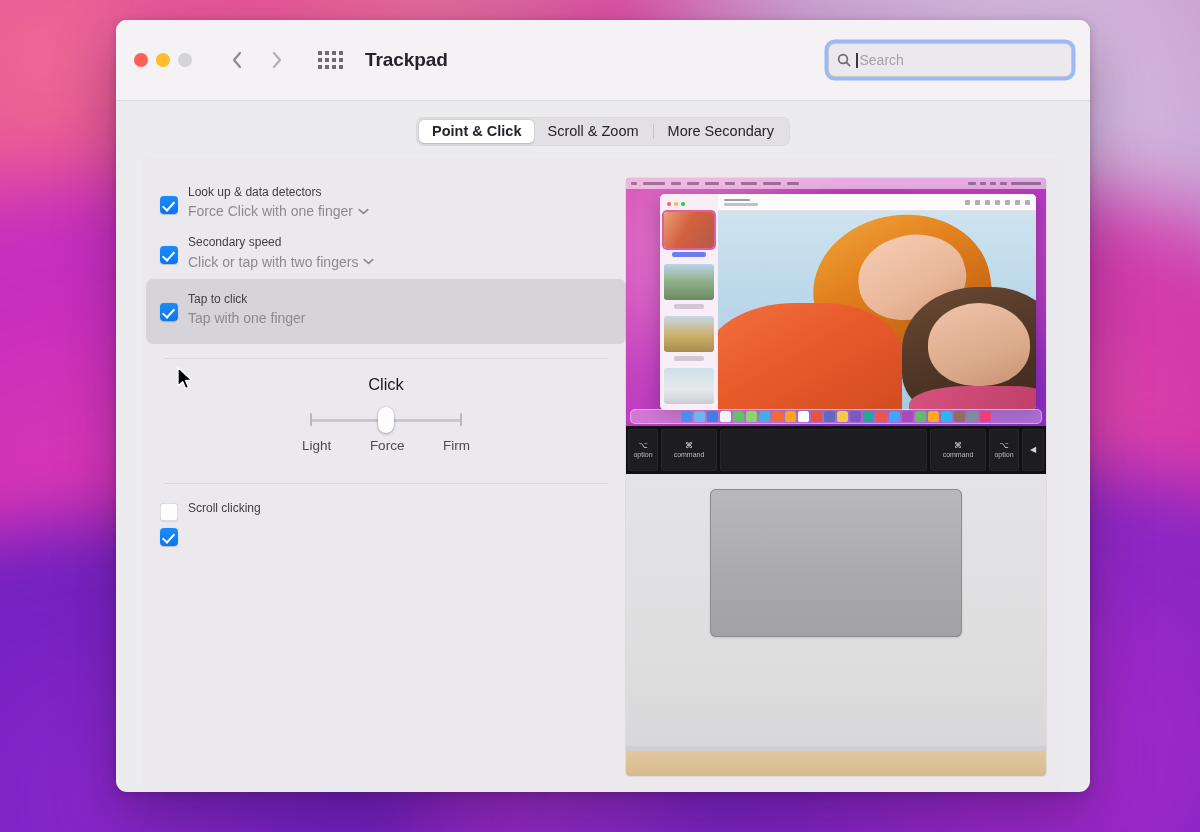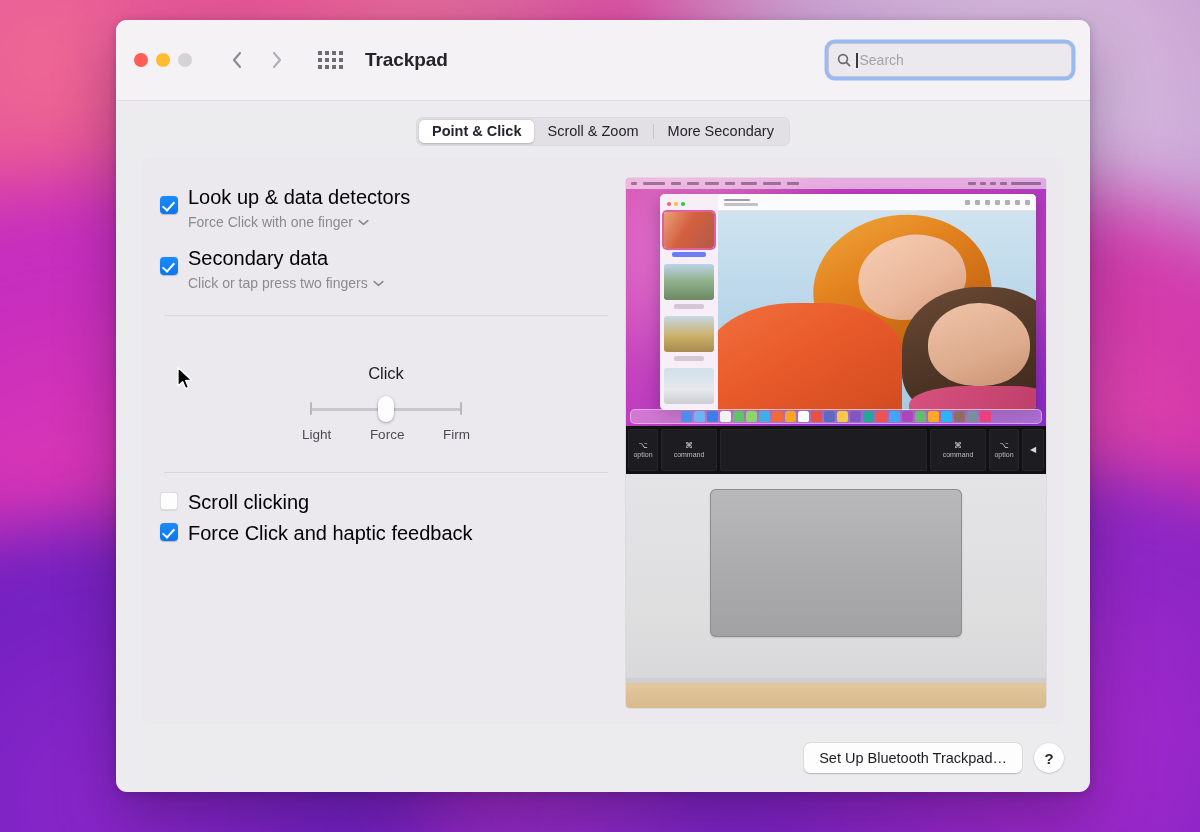--- a/index.html
+++ b/index.html
@@ -147,40 +147,40 @@
     box-shadow: 0 .5px 1px rgba(0,0,0,.2);
   }
   .cbox.checked::after {
     content: ""; position: absolute; left: 5px; top: 3px;
     width: 5px; height: 10px;
     border: solid #fff; border-width: 0 2.1px 2.1px 0;
     transform: rotate(42deg);
   }
   .cbox.unchecked { background: #fdfdfd; box-shadow: inset 0 0 0 .5px #bfbdc4, 0 .5px 1px rgba(0,0,0,.08); }
   .opt-text { display: flex; flex-direction: column; }
-  .opt-title { font-size: 20px; color: #000000; line-height: 1.35; }
+  .opt-title { font-size: 12px; color: #404040; line-height: 1.35; }
   .opt-sub {
     font-size: 14px; color: #8c8a91; line-height: 1.45;
     display: flex; align-items: center; gap: 5px; margin-top: 1px;
   }
   .chev-down { width: 11px; height: 7px; flex: 0 0 11px; }
   .chev-down path { stroke: #8c8a91; stroke-width: 1.6; fill: none; stroke-linecap: round; stroke-linejoin: round; }
 
   
   #cursor {
     position: absolute; left: 176px; top: 366px;
     width: 18px; height: 26px; pointer-events: none; z-index: 40;
   }
 
   hr.sep { border: 0; border-top: 1px solid #d8d6dc; margin: 14px 4px; }
 
   
   #sliders { display: flex; gap: 10px; padding: 2px 4px 0; }
   .slider-block { flex: 1 1 0; display: flex; flex-direction: column; align-items: center; }
-  .slider-title { font-size: 16.5px; color: #1d1b22; margin-bottom: 16px; margin-top: 32px; }
+  .slider-title { font-size: 16.5px; color: #1d1b22; margin-bottom: 16px; }
   .track-wrap { position: relative; width: 152px; height: 20px; }
   .track-line {
     position: absolute; left: 0; right: 0; top: 9px; height: 3px;
     background: #c9c7cd; border-radius: 2px;
   }
   .tick {
     position: absolute; top: 3px; width: 2px; height: 13px;
     background: #b9b7bd; border-radius: 1px;
   }
   .tick.sm { top: 5px; height: 9px; background: #c5c3c9; }
@@ -417,30 +417,39 @@
               <svg class="chev-down" viewBox="0 0 11 7">
                 <path d="M1.2 1.6 L5.5 5.4 L9.8 1.6"></path>
               </svg>
             </span>
           </div>
         </div>
 
         <div class="opt-row">
           <div class="cbox checked"></div>
           <div class="opt-text">
-            <span class="opt-title">Secondary data</span>
+            <span class="opt-title">Secondary speed</span>
             <span class="opt-sub">
-              <span>Click or tap press two fingers</span>
+              <span>Click or tap with two fingers</span>
               <svg class="chev-down" viewBox="0 0 11 7">
                 <path d="M1.2 1.6 L5.5 5.4 L9.8 1.6"></path>
               </svg>
             </span>
           </div>
         </div>
 
+        <div class="opt-row highlighted">
+          <div class="cbox checked"></div>
+          <div class="opt-text">
+            <span class="opt-title">Tap to click</span>
+            <span class="opt-sub">
+              <span>Tap with one finger</span>
+            </span>
+          </div>
+        </div>
 
         <hr class="sep">
 
         <div id="sliders">
 
           <div class="slider-block">
             <div class="slider-title">Click</div>
             <div class="track-wrap">
               <div class="track-line"></div>
               <div class="tick" style="left:0px"></div>
@@ -460,23 +469,20 @@
 
         <div class="opt-row" style="padding-top:2px;padding-bottom:2px">
           <div class="cbox unchecked" style="margin-top:3px"></div>
           <div class="opt-text">
             <span class="opt-title">Scroll clicking</span>
           </div>
         </div>
 
         <div class="opt-row" style="padding-top:2px;padding-bottom:0">
           <div class="cbox checked" style="margin-top:3px"></div>
-          <div class="opt-text">
-            <span class="opt-title">Force Click and haptic feedback</span>
-          </div>
         </div>
 
       </div>
 
       <div id="preview">
 
         <div id="vid-screen">
           <div class="vs-blob vsb1"></div>
           <div class="vs-blob vsb2"></div>
           <div class="vs-blob vsb3"></div>
@@ -591,22 +597,18 @@
           </div>
         </div>
 
         <div id="body-area">
           <div id="trackpad"></div>
           <div id="desk"></div>
         </div>
       </div>
     </div>
 
-    <div id="footer">
-      <button id="bt-button">Set Up Bluetooth Trackpad…</button>
-      <button id="help-button">?</button>
-    </div>
   </div>
 
   <svg id="cursor" viewBox="0 0 18 26">
     <path d="M2 1.5 L2 20 L6.6 15.6 L9.6 22.6 L12.5 21.3 L9.6 14.6 L15.6 14.2 Z" fill="#000" stroke="#fff" stroke-width="1.3" stroke-linejoin="round"></path>
   </svg>
 </div>
 
 </body></html>

